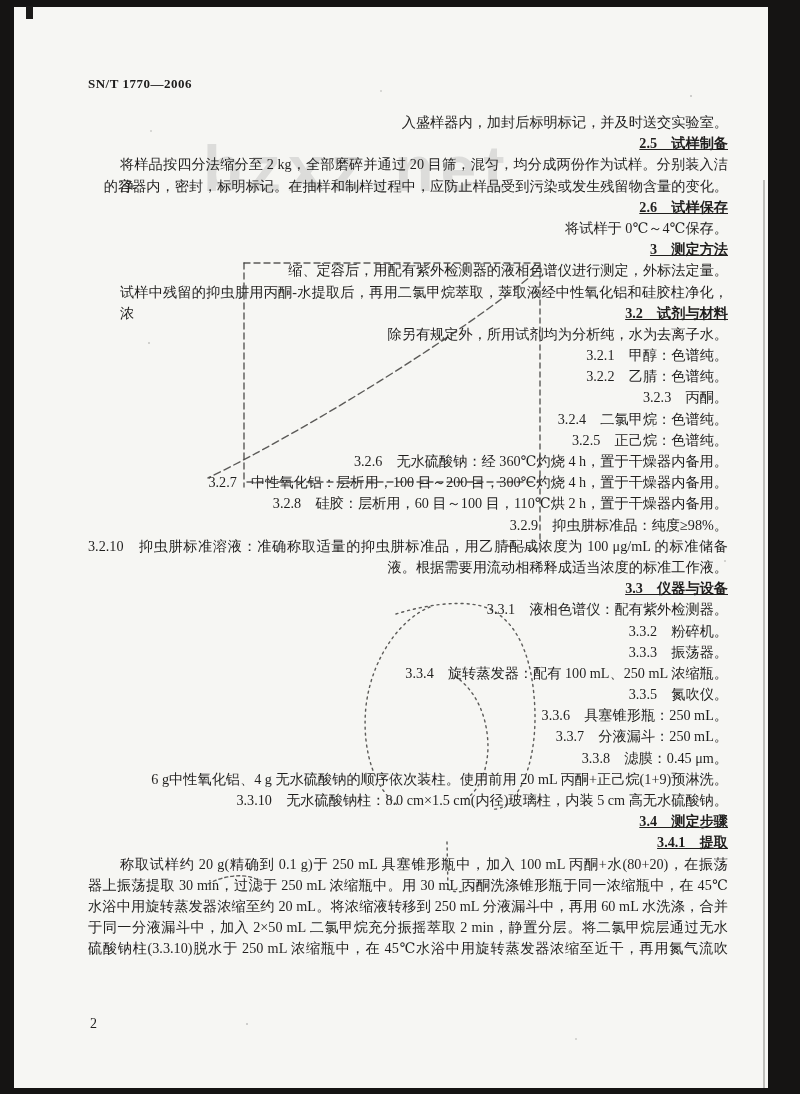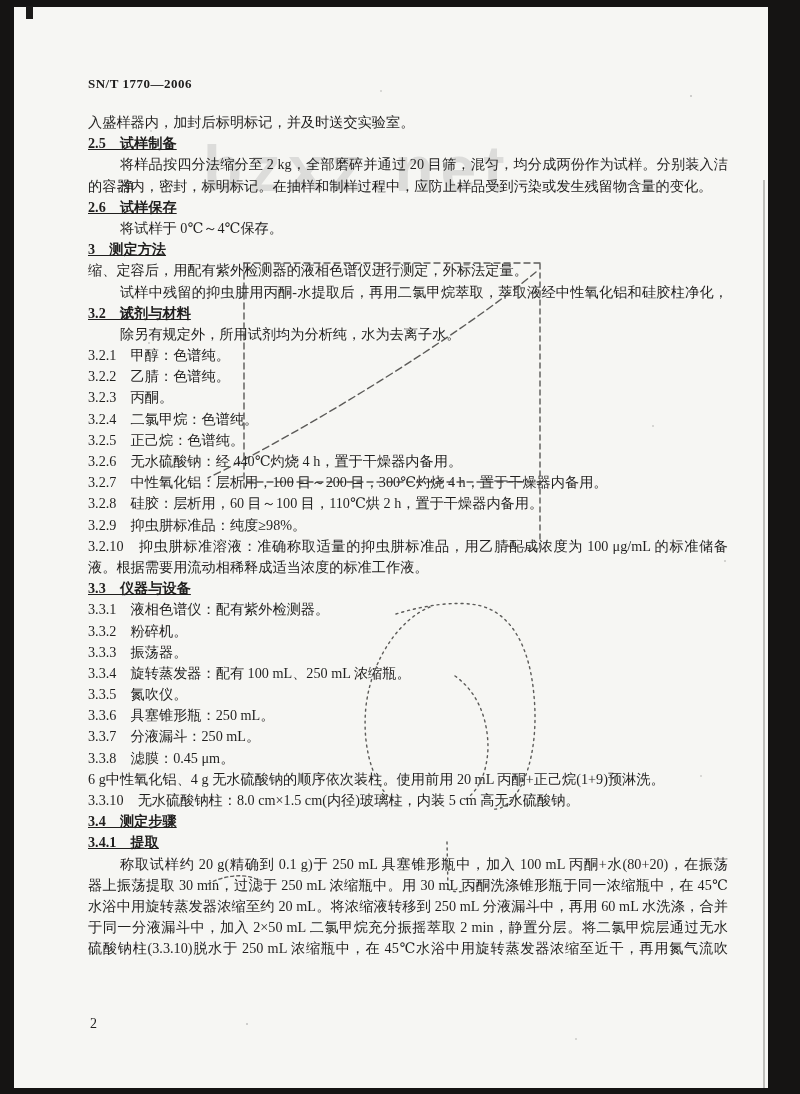--- a/index.html
+++ b/index.html
@@ -27,21 +27,21 @@
   .page-header{
     position:absolute;left:88px;top:76px;z-index:2;
     font-weight:bold;font-size:13px;letter-spacing:.5px;color:#1d1c1b;
   }
   .doc-body{
     position:absolute;left:88px;top:112px;width:640px;z-index:2;
     color:#201f1e;
   }
   .line{
     height:21.2px;line-height:21.2px;font-size:14.2px;
-    white-space:nowrap;overflow:visible;
+    white-space:nowrap;overflow:visible;text-align:right;
   }
   .line.fill{white-space:normal;text-align:justify;text-align-last:justify;}
   .line.b{font-weight:bold;text-decoration:underline;}
   .line.ind{padding-left:32px;}
   .line.gap{margin-top:0;}
   .page-number{
     position:absolute;left:90px;top:1016px;z-index:2;
     font-size:14px;color:#201f1e;
   }
   
@@ -78,21 +78,21 @@
       <div class="line b gap">3　测定方法</div>
       <div class="line">缩、定容后，用配有紫外检测器的液相色谱仪进行测定，外标法定量。</div>
       <div class="line ind fill">试样中残留的抑虫肼用丙酮-水提取后，再用二氯甲烷萃取，萃取液经中性氧化铝和硅胶柱净化，浓</div>
       <div class="line b">3.2　试剂与材料</div>
       <div class="line ind">除另有规定外，所用试剂均为分析纯，水为去离子水。</div>
       <div class="line">3.2.1　甲醇：色谱纯。</div>
       <div class="line">3.2.2　乙腈：色谱纯。</div>
       <div class="line">3.2.3　丙酮。</div>
       <div class="line">3.2.4　二氯甲烷：色谱纯。</div>
       <div class="line">3.2.5　正己烷：色谱纯。</div>
-      <div class="line">3.2.6　无水硫酸钠：经 440℃灼烧 4 h，置于干燥器内备用。</div>
+      <div class="line">3.2.6　无水硫酸钠：经 360℃灼烧 4 h，置于干燥器内备用。</div>
       <div class="line">3.2.7　中性氧化铝：层析用，100 目～200 目，300℃灼烧 4 h，置于干燥器内备用。</div>
       <div class="line">3.2.8　硅胶：层析用，60 目～100 目，110℃烘 2 h，置于干燥器内备用。</div>
       <div class="line">3.2.9　抑虫肼标准品：纯度≥98%。</div>
       <div class="line fill">3.2.10　抑虫肼标准溶液：准确称取适量的抑虫肼标准品，用乙腈配成浓度为 100 μg/mL 的标准储备</div>
       <div class="line">液。根据需要用流动相稀释成适当浓度的标准工作液。</div>
       <div class="line b">3.3　仪器与设备</div>
       <div class="line">3.3.1　液相色谱仪：配有紫外检测器。</div>
       <div class="line">3.3.2　粉碎机。</div>
       <div class="line">3.3.3　振荡器。</div>
       <div class="line">3.3.4　旋转蒸发器：配有 100 mL、250 mL 浓缩瓶。</div>

